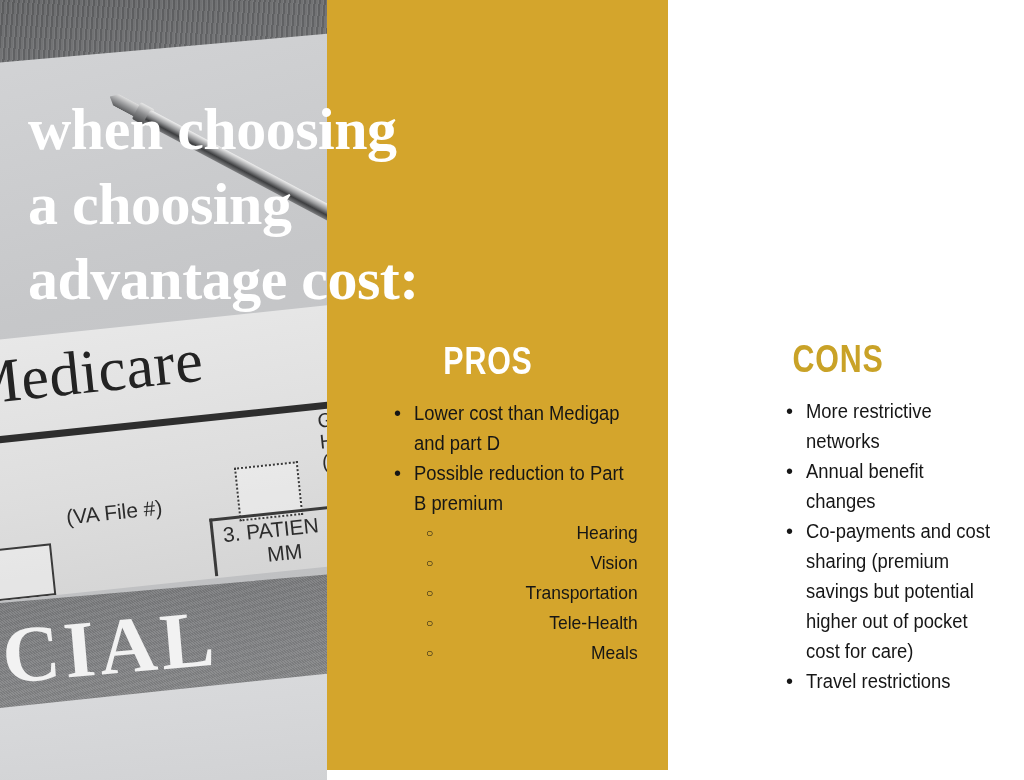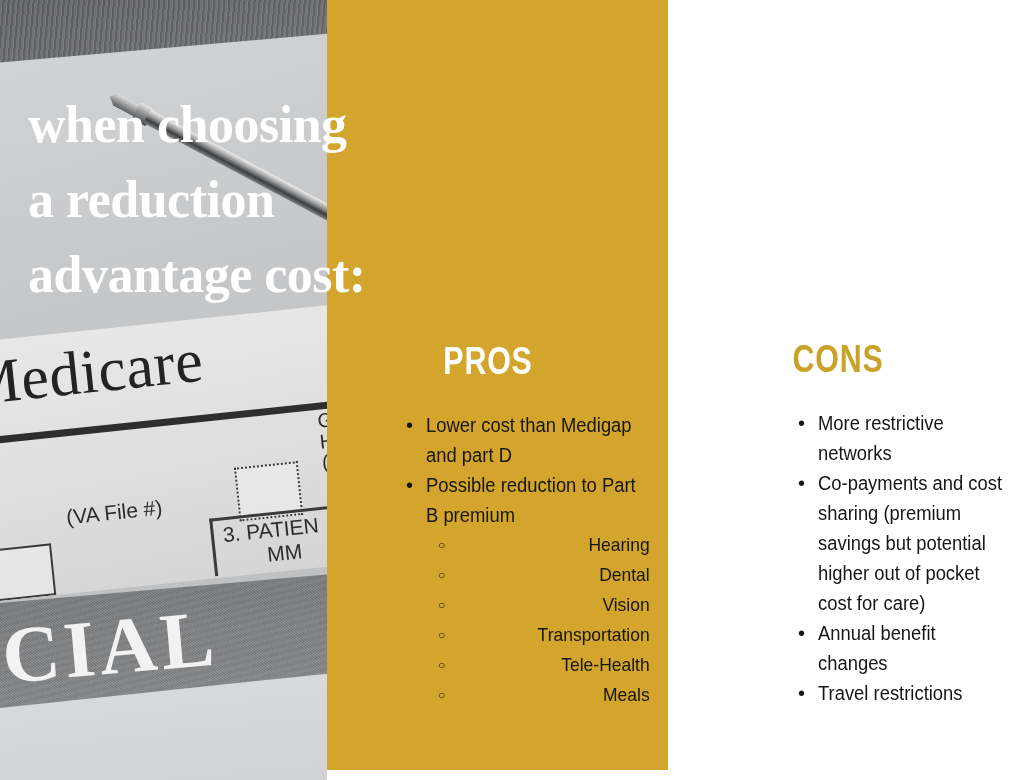--- a/index.html
+++ b/index.html
@@ -203,21 +203,21 @@
   }
 
   
   .title {
     position: absolute;
     left: 28px;
     top: 52px;
     width: 660px;
     font-family: "Liberation Serif", serif;
     font-weight: 700;
-    font-size: 52px;
+    font-size: 60px;
     line-height: 75px;
     color: #ffffff;
     letter-spacing: -0.5px;
   }
   .title-line { display: block; white-space: nowrap; }
 
   
   .col-head {
     position: absolute;
     font-family: "Liberation Sans Narrow", "Liberation Sans", sans-serif;
@@ -241,21 +241,21 @@
     width: 180px;
     text-align: center;
     color: #c9a227;
     transform-origin: center;
   }
 
   
   .bullet-list {
     position: absolute;
     list-style: none;
-    margin: 12px;
+    margin: 0;
     padding: 0;
     font-family: "Liberation Sans Narrow", "Liberation Sans", sans-serif;
     color: #161616;
   }
   .bullet-list li {
     position: relative;
     padding-left: 22px;
     font-size: 20px;
     line-height: 30px;
     margin: 0 0 0 0;
@@ -335,61 +335,58 @@
       <div class="pen-tip"></div>
       <div class="pen-grip"></div>
       <div class="pen-body"></div>
     </div>
   </div>
 
   <div class="gold-panel"></div>
 
   <h1 class="title">
     <span class="title-line">when choosing</span>
-    <span class="title-line">a reduction</span>
+    <span class="title-line">a choosing</span>
     <span class="title-line">advantage cost:</span>
   </h1>
 
   <div class="col-head" id="pros-head">PROS</div>
   <ul class="bullet-list" id="pros-list">
     <li class="lvl1">
         <span class="btext">Lower cost than Medigap and part D</span>
       </li>
     <li class="lvl1">
         <span class="btext">Possible reduction to Part B premium</span>
       </li>
     <li class="lvl2">
         <span class="btext">Hearing</span>
       </li>
     <li class="lvl2">
-        <span class="btext">Dental</span>
-      </li>
-    <li class="lvl2">
         <span class="btext">Vision</span>
       </li>
     <li class="lvl2">
         <span class="btext">Transportation</span>
       </li>
     <li class="lvl2">
         <span class="btext">Tele-Health</span>
       </li>
     <li class="lvl2">
         <span class="btext">Meals</span>
       </li>
   </ul>
 
   <div class="col-head" id="cons-head">CONS</div>
   <ul class="bullet-list" id="cons-list">
     <li class="lvl1">
         <span class="btext">More restrictive networks</span>
       </li>
     <li class="lvl1">
+        <span class="btext">Annual benefit changes</span>
+      </li>
+    <li class="lvl1">
         <span class="btext">Co-payments and cost sharing (premium savings but potential higher out of pocket cost for care)</span>
       </li>
     <li class="lvl1">
-        <span class="btext">Annual benefit changes</span>
-      </li>
-    <li class="lvl1">
         <span class="btext">Travel restrictions</span>
       </li>
   </ul>
 
 </div>
 
 </body></html>

